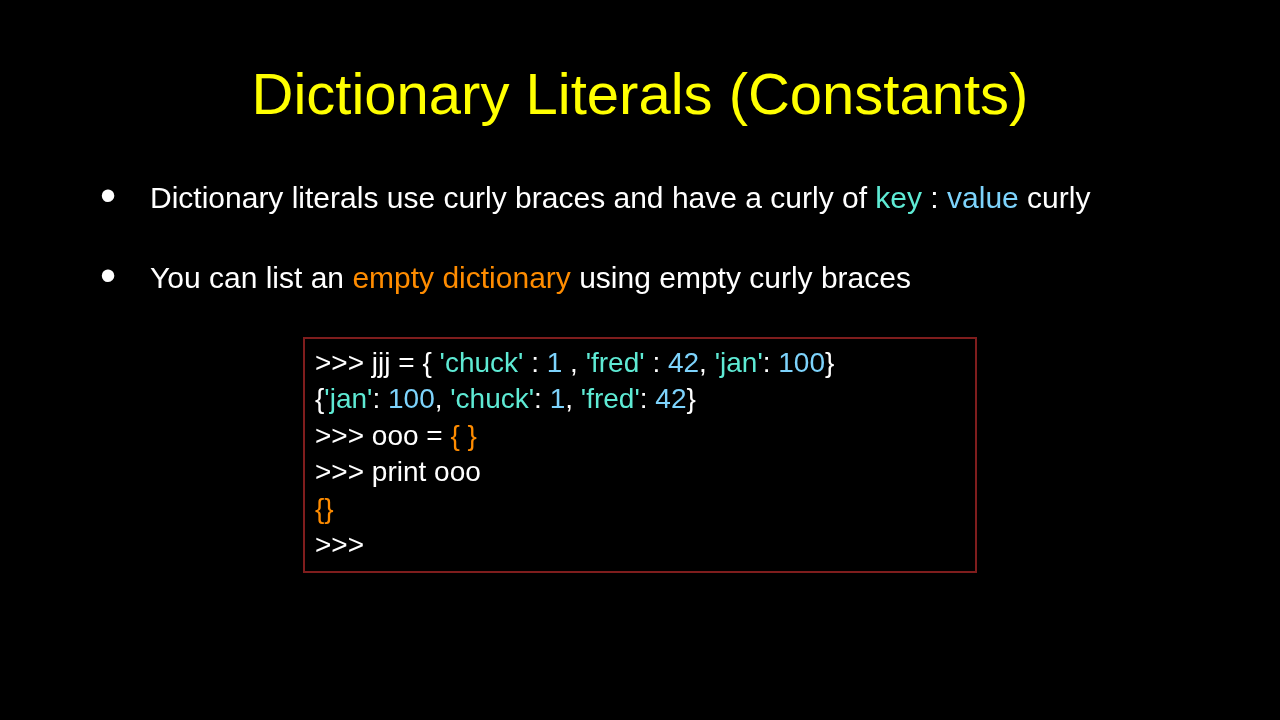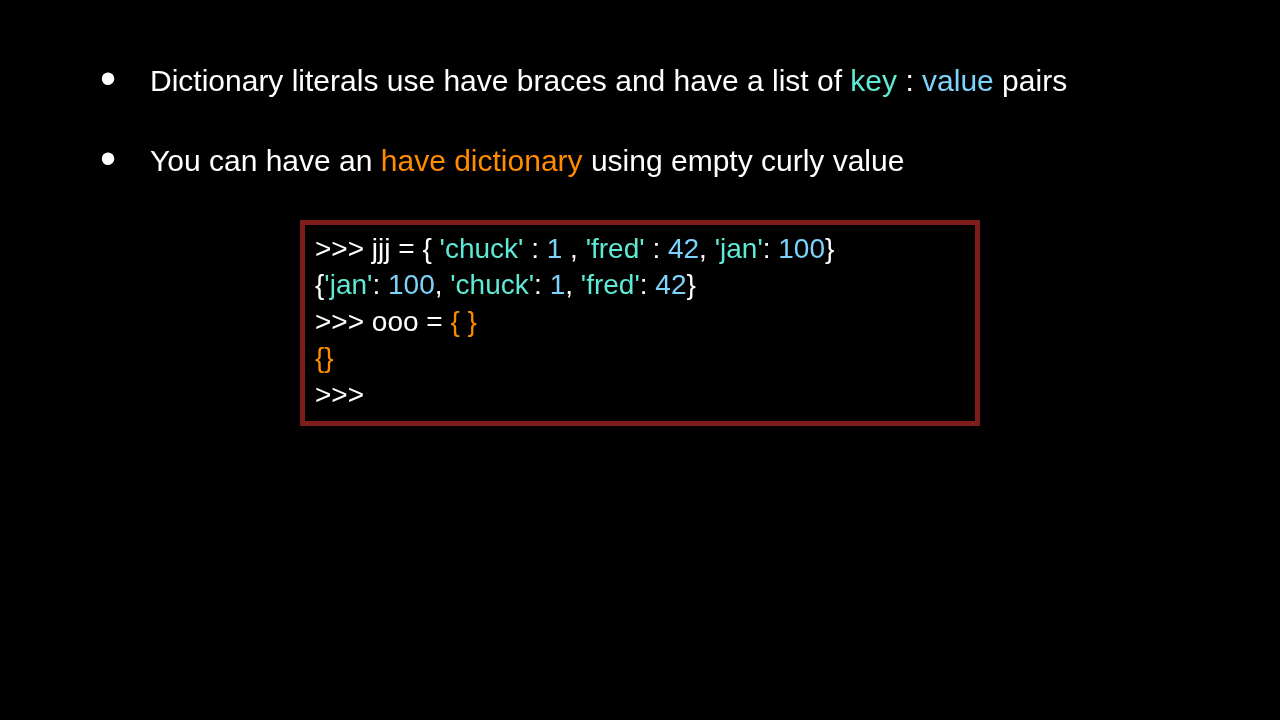--- a/index.html
+++ b/index.html
@@ -43,52 +43,54 @@
     position: absolute;
     left: 10px;
     top: -14px;
     color: #fff;
     font-size: 46px;
   }
   .key   { color: #5eead4; }
   .value { color: #7dd3fc; }
   .orange{ color: #ff8c00; }
   .codebox {
-    border: 5px solid #7f1d1d;
+    border: 2px solid #7f1d1d;
     margin: 0 auto;
     width: 650px;
     padding: 6px 10px 8px 10px;
     font-size: 28px;
     line-height: 1.3;
     font-family: Arial, Helvetica, sans-serif;
   }
   .codebox div { white-space: nowrap; }
 </style>
 </head>
 <body>
 
 <div class="slide">
 
+  <h1 class="title">Dictionary Literals (Constants)</h1>
 
   <ul class="bullets">
     <li>
-      <span>Dictionary literals use have braces and have a list of </span><span class="key">key</span><span> : </span><span class="value">value</span><span> pairs</span>
+      <span>Dictionary literals use curly braces and have a curly of </span><span class="key">key</span><span> : </span><span class="value">value</span><span> curly</span>
     </li>
     <li>
-      <span>You can have </span><span>an </span><span class="orange">have dictionary</span><span> using empty curly value</span>
+      <span>You can list </span><span>an </span><span class="orange">empty dictionary</span><span> using empty curly braces</span>
     </li>
   </ul>
 
   <div class="codebox">
     <div>
       <span>&gt;&gt;&gt; jjj = { </span><span class="key">'chuck'</span><span> : </span><span class="value">1</span><span> , </span><span class="key">'fred'</span><span> : </span><span class="value">42</span><span>, </span><span class="key">'jan'</span><span>: </span><span class="value">100</span><span>}</span>
     </div>
     <div>
       <span>{</span><span class="key">'jan'</span><span>: </span><span class="value">100</span><span>, </span><span class="key">'chuck'</span><span>: </span><span class="value">1</span><span>, </span><span class="key">'fred'</span><span>: </span><span class="value">42</span><span>}</span>
     </div>
     <div>
       <span>&gt;&gt;&gt; ooo = </span><span class="orange">{ }</span>
     </div>
+    <div>&gt;&gt;&gt; print ooo</div>
     <div class="orange">{}</div>
     <div>&gt;&gt;&gt;</div>
   </div>
 
 </div>
 
 </body></html>

